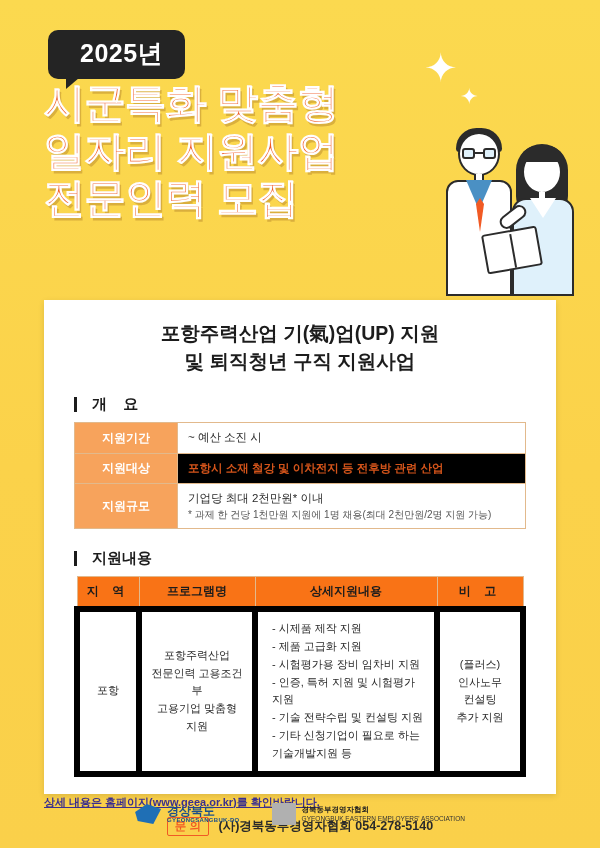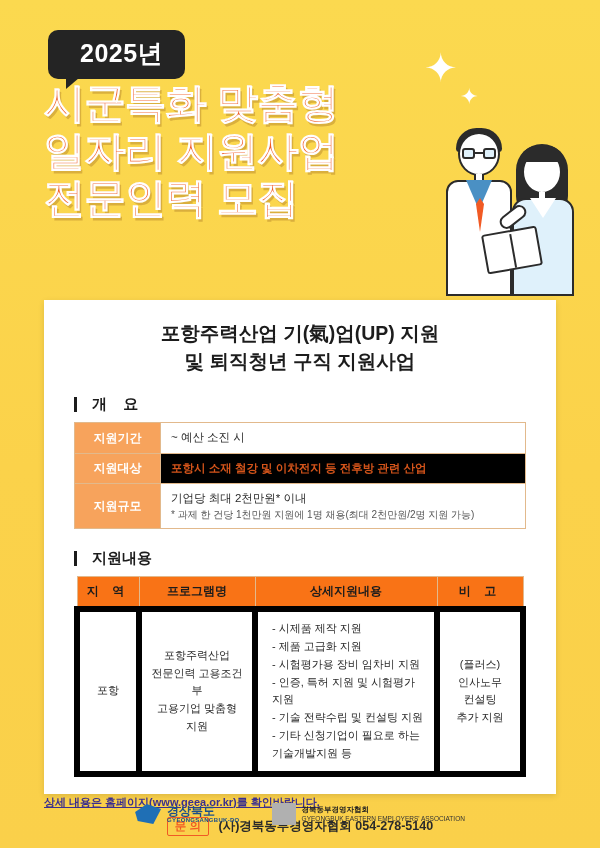--- a/index.html
+++ b/index.html
@@ -102,21 +102,21 @@
   }
   .section-label .bar {
     display:inline-block; width: 3px; height: 15px; background: #1c1c1c;
   }
   .section-label .sp { letter-spacing: 6px; }
 
   
   .ov-table { margin: 0 30px; border-collapse: collapse; width: calc(100% - 60px); }
   .ov-table td { border: 1px solid #e2b98c; padding: 6px 10px; font-size: 11.5px; vertical-align: middle; }
   .ov-table td.k {
-    width: 86px; background: #f7a35c; color: #ffffff; font-weight: bold;
+    width: 103px; background: #f7a35c; color: #ffffff; font-weight: bold;
     text-align: center; font-size: 12px;
   }
   .ov-table tr.alt td.v { background: #000000; font-weight: bold; color: #d4541a; }
   .ov-table td.v { color: #2a2a2a; line-height: 1.5; }
   .ov-table td.v .sub { font-size: 10px; color: #555; }
 
   
   .ct-table { margin: 0 30px; border-collapse: collapse; width: calc(100% - 60px); }
   .ct-table th {
     background: #f97316; border: 1px solid #e2b98c;

